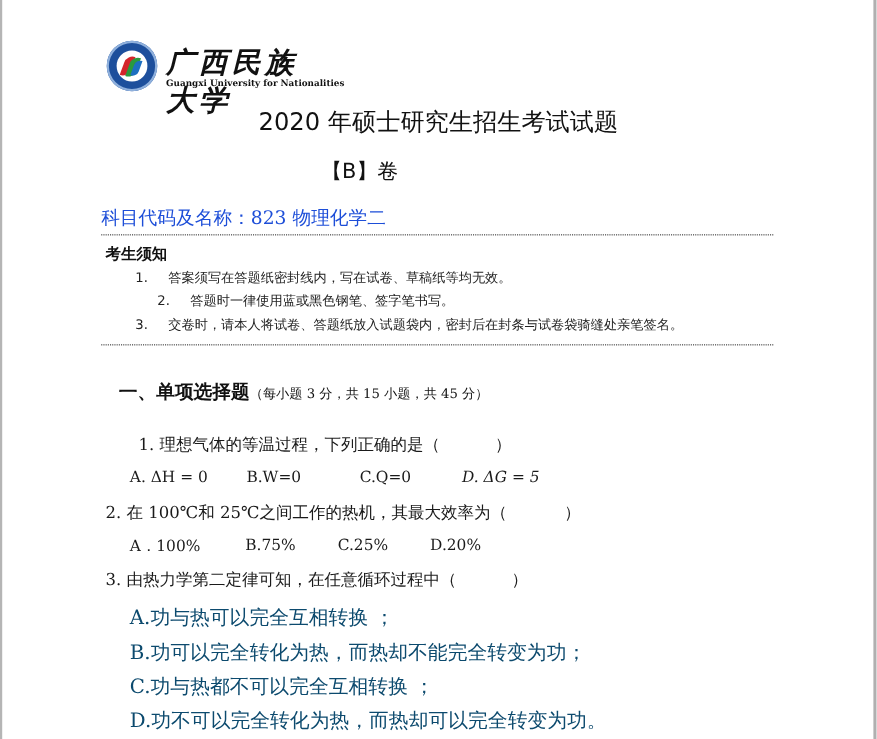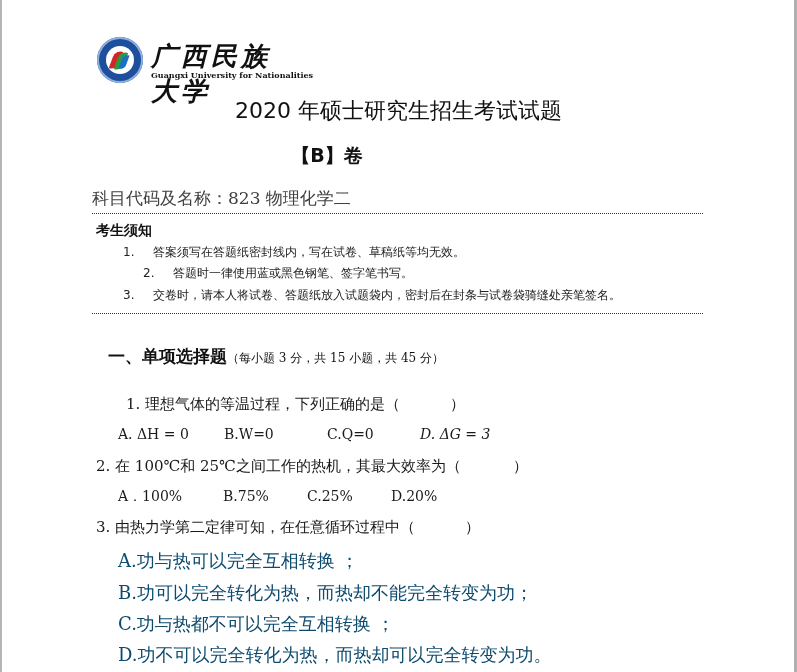--- a/index.html
+++ b/index.html
@@ -32,24 +32,24 @@
     position: absolute; left: 54px; top: 33px; font-size: 8px; font-weight: bold; color: #111;
     font-family: "DejaVu Serif", serif; white-space: nowrap;
   }
 
   .title {
     position: absolute; left: 0; width: 797px; top: 96px; text-align: center;
     font-family: "DejaVu Sans", "Liberation Sans", sans-serif; font-size: 22px; color: #111;
   }
   .subtitle {
     position: absolute; left: 0; width: 654px; top: 143px; text-align: center;
-    font-family: "DejaVu Sans", sans-serif; font-size: 19px; font-weight: bold; color: #111;
+    font-family: "DejaVu Sans", sans-serif; font-size: 19px; font-weight: normal; color: #111;
   }
   .subject {
-    position: absolute; left: 92px; top: 187px; font-size: 17px; color: #404040;
+    position: absolute; left: 92px; top: 187px; font-size: 17px; color: #1d4ed8;
     font-family: "DejaVu Serif", serif;
   }
   .dotline { position: absolute; left: 92px; width: 611px; height: 0; border-top: 1.5px dotted #333; }
   .dot1 { top: 213px; }
   .dot2 { top: 313px; }
 
   .notice-head {
     position: absolute; left: 96px; top: 222px; font-size: 14px; font-weight: bold; color: #111;
     font-family: "DejaVu Sans", sans-serif;
   }
@@ -112,21 +112,21 @@
   <span>一、单项选择题</span><span class="note">（每小题 3 分，共 15 小题，共 45 分）</span>
 </div>
 
 <div class="q" style="top:395px;margin-left:30px;">
   <span>1. 理想气体的等温过程，下列正确的是（</span><span style="display:inline-block;width:50px;"></span><span>）</span>
 </div>
 <div class="opts" style="top:426px;">
   <span class="opt" style="left:0;">A. ΔH = 0</span>
   <span class="opt" style="left:106px;">B.W=0</span>
   <span class="opt" style="left:209px;">C.Q=0</span>
-  <span class="opt italic" style="left:302px;">D. ΔG = 3</span>
+  <span class="opt italic" style="left:302px;">D. ΔG = 5</span>
 </div>
 
 <div class="q" style="top:457px;">
   <span>2. 在 100℃和 25℃之间工作的热机，其最大效率为（</span><span style="display:inline-block;width:52px;"></span><span>）</span>
 </div>
 <div class="opts" style="top:488px;">
   <span class="opt" style="left:0;">A．100%</span>
   <span class="opt" style="left:105px;">B.75%</span>
   <span class="opt" style="left:189px;">C.25%</span>
   <span class="opt" style="left:273px;">D.20%</span>

